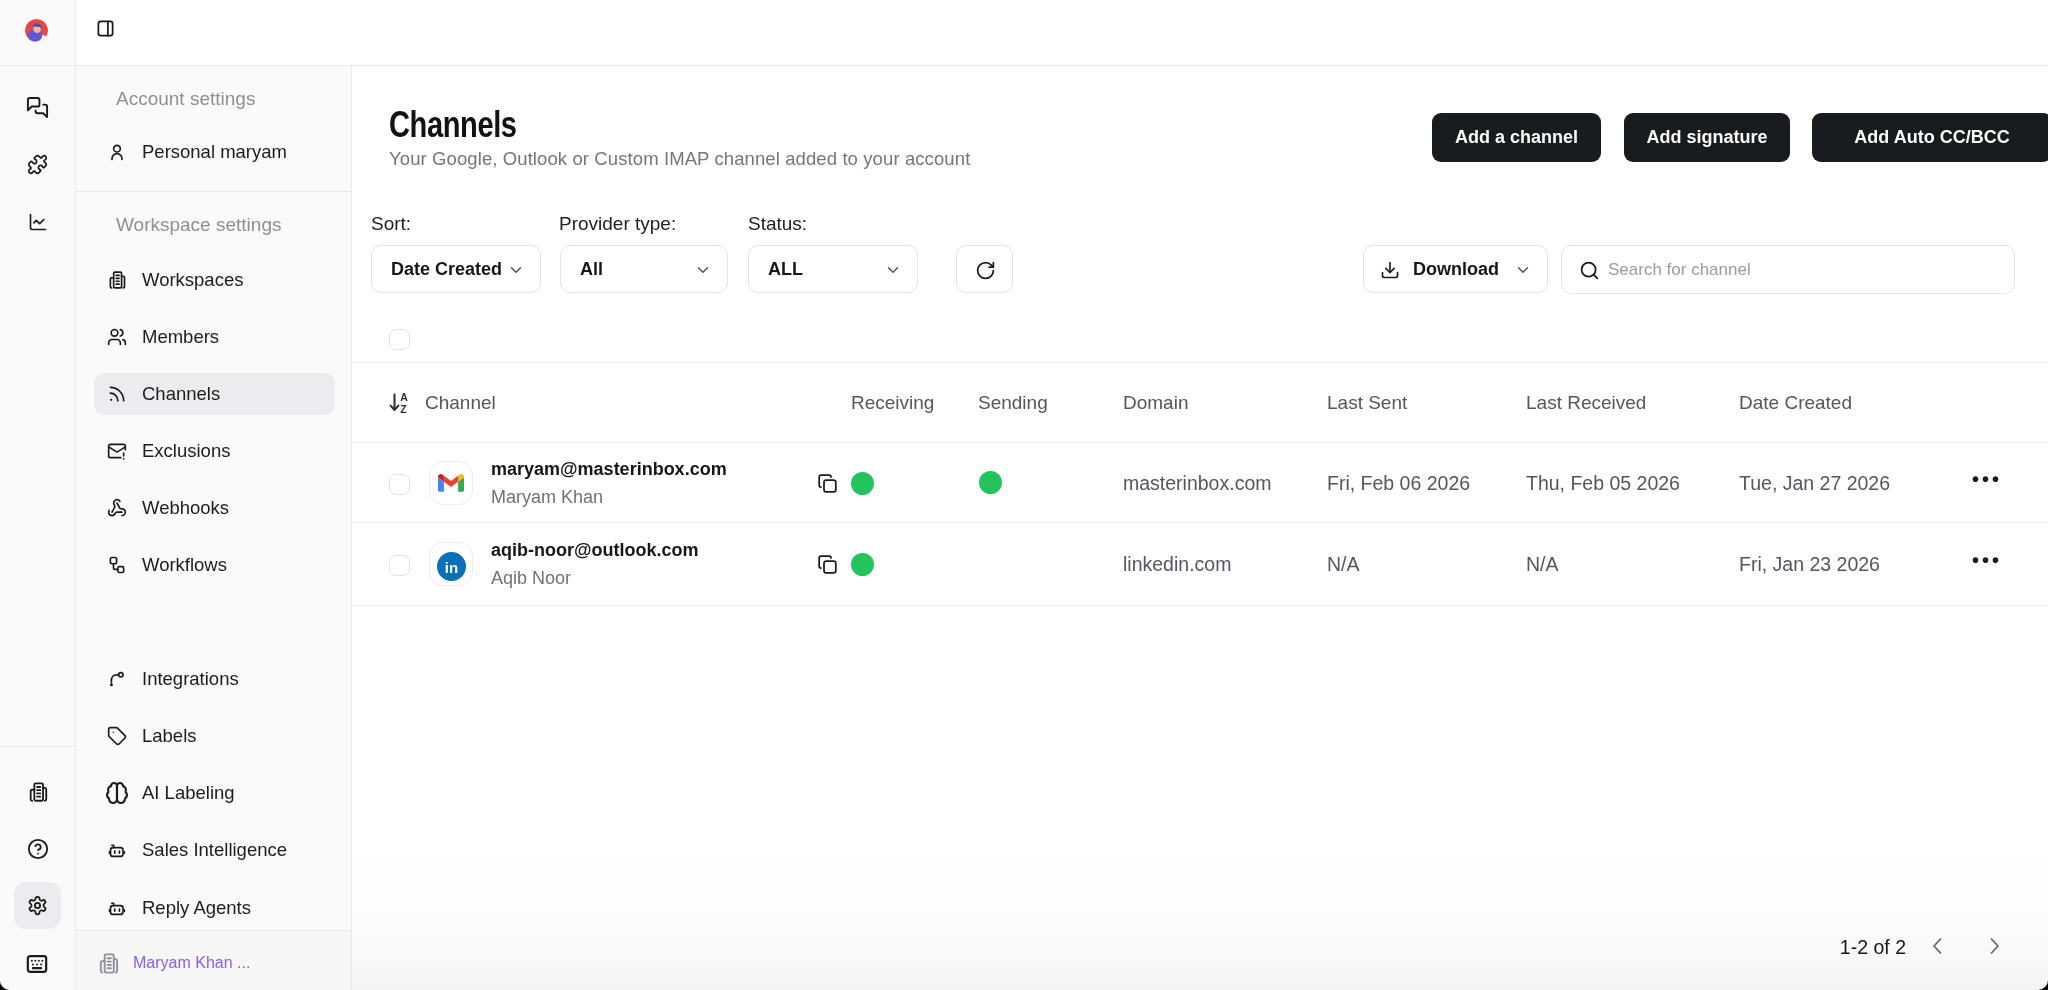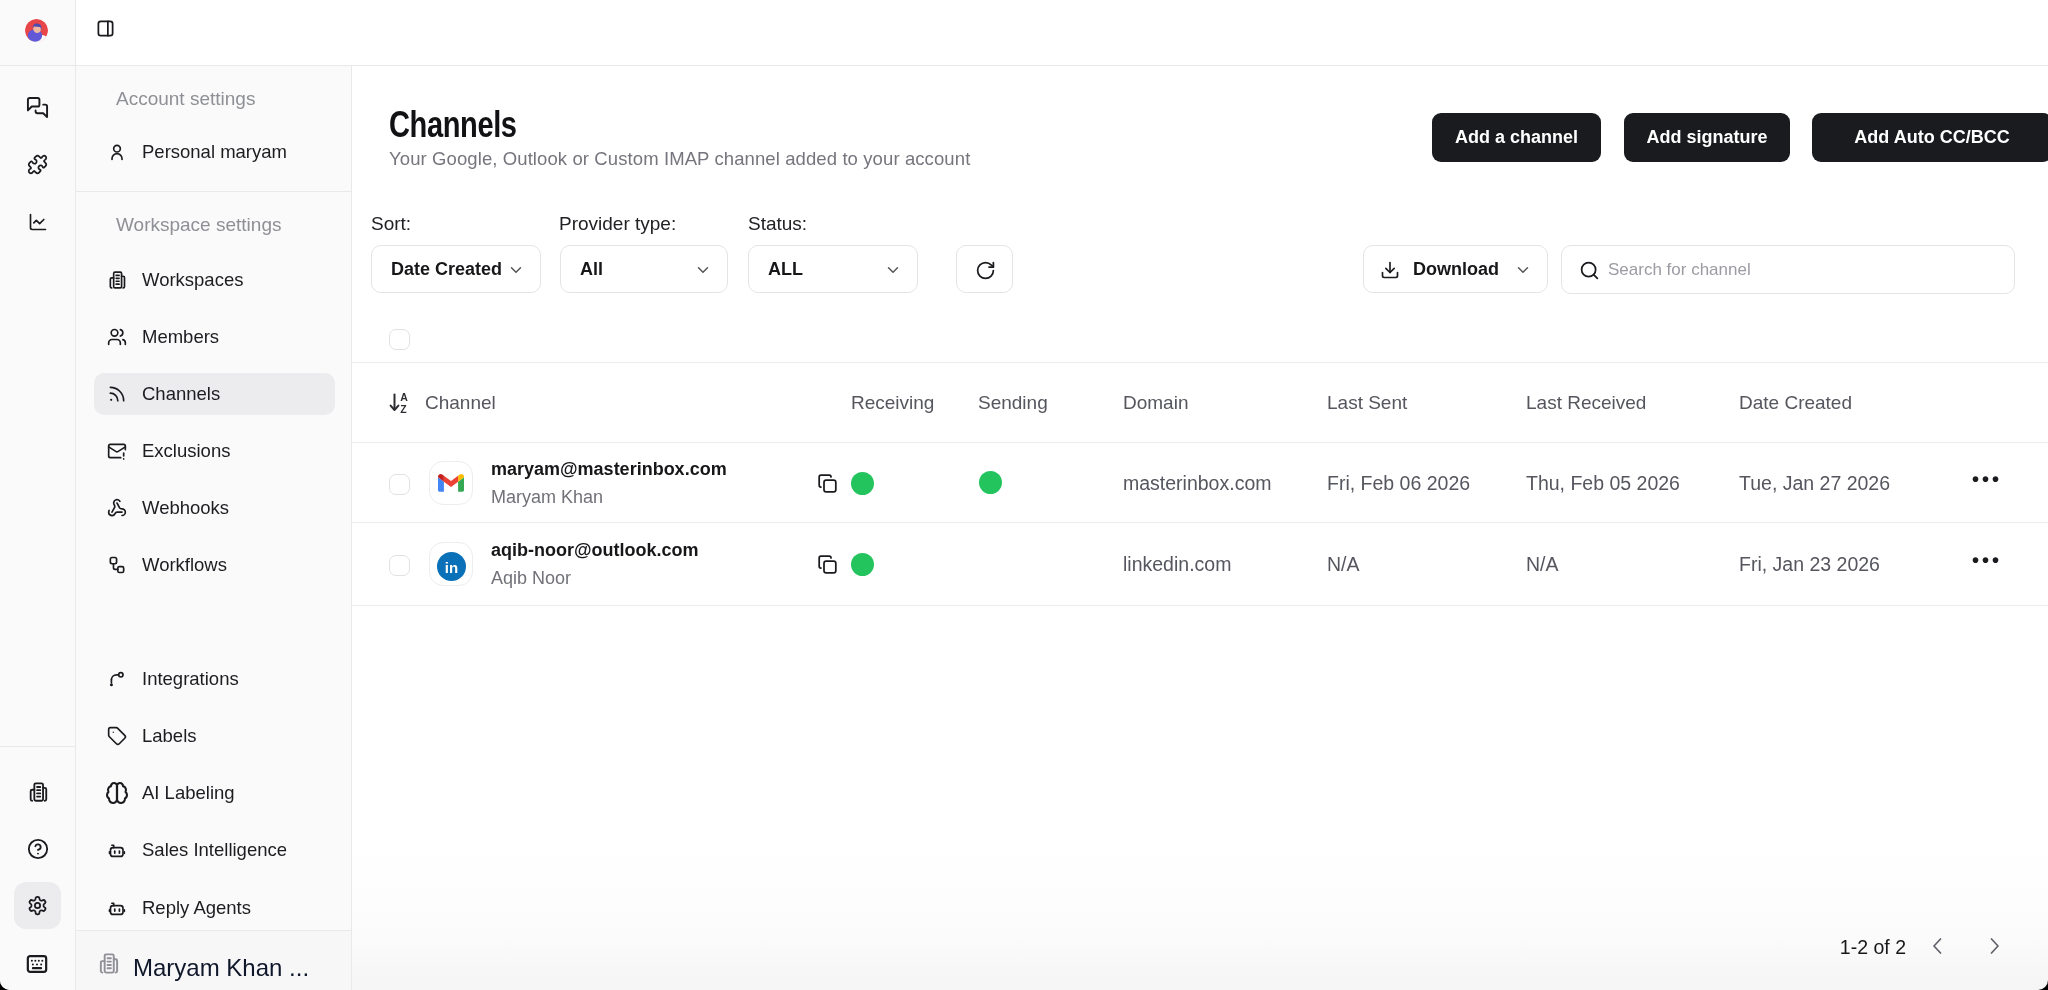--- a/index.html
+++ b/index.html
@@ -277,21 +277,21 @@
     <div class="abs" style="left:0; top:864px; width:275px; height:1px; background:#e9e9eb;"></div>
     <div class="abs" style="left:0; top:865px; width:275px; height:59px; background:#f7f7f8;"></div>
     <div class="abs" style="left:21px; top:886px;">
       <svg width="23" height="23" viewBox="0 0 24 24" class="ic" style="stroke:#909098;">
           <rect x="8" y="2.5" width="9.5" height="19" rx="1.6"></rect>
           <path d="M8 9.5H5.6A1.6 1.6 0 0 0 4 11.1v8.8A1.6 1.6 0 0 0 5.6 21.5"></path>
           <path d="M17.5 7.5h1.9A1.6 1.6 0 0 1 21 9.1v10.8a1.6 1.6 0 0 1-1.6 1.6"></path>
           <path d="M11 6.5h3.5M11 10h3.5M11 13.5h3.5M11 17h3.5"></path>
         </svg>
     </div>
-    <div class="abs" style="left:57px; top:888px; font-size:24px; color:#0f172a;">Maryam Khan ...</div>
+    <div class="abs" style="left:57px; top:888px; font-size:16px; color:#8b5cf6;">Maryam Khan ...</div>
     <div class="abs" style="left:205px; top:936px; font-size:18.5px; color:#14532d;">[345]</div>
   </div>
 
   <h1>Channels</h1>
   <div class="abs" id="subt">Your Google, Outlook or Custom IMAP channel added to your account</div>
 
   <div class="blackbtn" style="left:1432px; width:169px;">Add a channel</div>
   <div class="blackbtn" style="left:1624px; width:166px;">Add signature</div>
   <div class="blackbtn" style="left:1812px; width:240px;">Add Auto CC/BCC</div>
 

